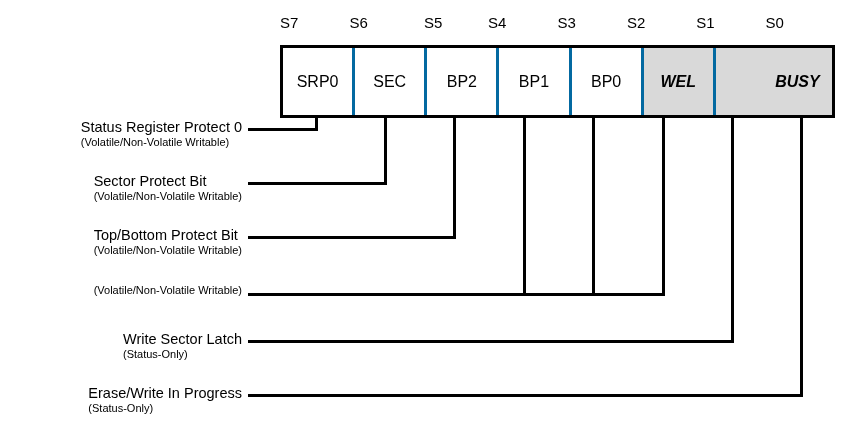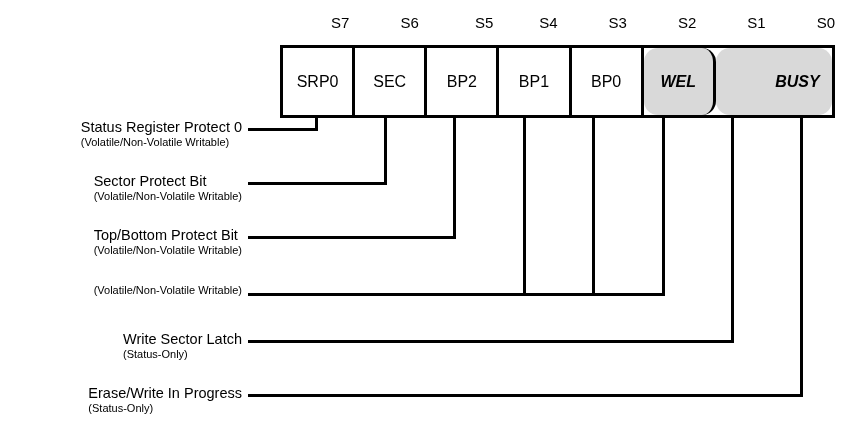--- a/index.html
+++ b/index.html
@@ -18,50 +18,50 @@
     height: 428px;
     background: #ffffff;
     overflow: hidden;
   }
 
   
   .bit-index {
     position: absolute;
     top: 14px;
     width: 69.4px;
-    text-align: right;
+    text-align: left;
     font-size: 15px;
     line-height: 18px;
     color: #000;
   }
 
   
   #register-box {
     position: absolute;
     left: 280px;
     top: 45px;
     width: 555px;
     height: 73px;
     box-sizing: border-box;
     border: 3px solid #000;
     display: flex;
   }
   .bit-cell {
     flex: 1 1 0;
     box-sizing: border-box;
-    border-right: 3px solid #000000;
+    border-right: 3px solid #0369a1;
     display: flex;
     align-items: center;
     justify-content: center;
     font-size: 16px;
     background: #ffffff;
     color: #000;
   }
   .bit-cell:last-child { border-right: none; padding-left: 47px; }
-  .bit-cell.shaded { background: #d9d9d9; border-radius: 14px; }
+  .bit-cell.shaded { background: #d9d9d9; }
   .bit-cell.italic { font-style: italic; font-weight: 600; }
 
   
   .desc-label {
     position: absolute;
     right: 603px;          
     text-align: left;
     line-height: 1.18;
   }
   .desc-title {

